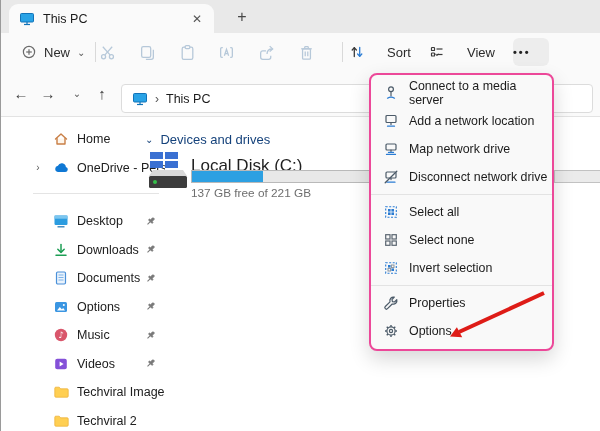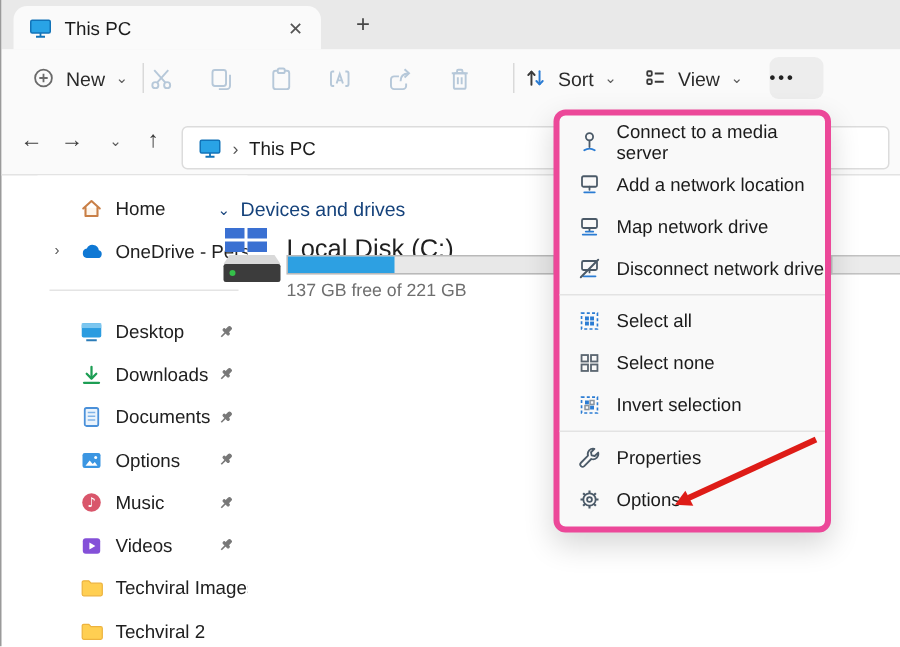--- a/index.html
+++ b/index.html
@@ -18,21 +18,21 @@
   }
   .tab-title{ font-size:12.5px; color:#1b1b1b; flex:1; }
   .tab-close{ font-size:12px; color:#555; width:18px; height:18px; display:flex; align-items:center; justify-content:center; border-radius:4px; }
   .newtab{ position:absolute; left:228px; top:5px; width:26px; height:24px; display:flex; align-items:center; justify-content:center; font-size:16px; color:#474747; border-radius:4px; }
   
   .topsurface{ position:absolute; left:0; top:33px; width:600px; height:84px; background:#fafafa; border-bottom:1px solid #e3e3e3; }
   .toolbar-item{ position:absolute; top:38px; height:28px; display:flex; align-items:center; justify-content:flex-start; }
   .new-btn{ left:16px; gap:7px; padding:0 4px; font-size:13px; color:#2b2b2b; }
   .vsep{ position:absolute; top:42px; width:1px; height:20px; background:#d9d9d9; }
   .icon-btn{ width:28px; }
-  .text-btn{ gap:7px; font-size:13px; color:#2b2b2b; }
+  .text-btn{ gap:22px; font-size:13px; color:#2b2b2b; }
   .more-btn{ left:512px; width:36px; background:#ededed; border-radius:6px; font-size:11px; letter-spacing:2px; color:#222; font-weight:bold; }
   
   .nav-glyph{ position:absolute; top:70px; height:47px; display:flex; align-items:center; justify-content:center; width:18px; font-size:15px; color:#3c3c3c; }
   .nav-chev{ font-size:10px; color:#5a5a5a; }
   .addr-field{
     position:absolute; left:120px; top:84px; width:472px; height:29px;
     background:#fff; border:1px solid #dcdcdc; border-radius:4px;
     display:flex; align-items:center; padding-left:10px; gap:7px; font-size:12.5px; color:#1b1b1b;
   }
   .crumb-sep{ font-size:12px; color:#555; }
@@ -49,21 +49,21 @@
   .sec-chev{ font-size:10px; color:#15427b; }
   .drive-name{ position:absolute; left:190px; top:156px; font-size:17px; color:#1f1f1f; }
   .drive-bar{ position:absolute; left:190px; top:170px; width:179px; height:13px; background:#e8e8e8; border:1px solid #b9b9b9; }
   .drive-bar-fill{ height:100%; background:#2da0e2; }
   .drive-usage{ position:absolute; left:190px; top:186px; font-size:11.8px; color:#6e6e6e; }
   .drive-icon{ position:absolute; left:147px; top:151px; width:40px; height:42px; }
   .drive2-frag{ position:absolute; left:553px; top:170px; width:47px; height:13px; background:#ebebeb; border:1px solid #c2c2c2; border-right:none; }
   
   .menu{
     position:absolute; left:368px; top:73px; width:185px;
-    background:#f9f9f9; border:4px solid #ec4899; border-radius:8px;
+    background:#f9f9f9; border:2px solid #ec4899; border-radius:8px;
     box-shadow:0 8px 20px rgba(0,0,0,.16); padding:4px 0; z-index:5;
   }
   .menu-item{ height:28px; display:flex; align-items:center; padding-left:12px; gap:10px; font-size:12.4px; color:#1b1b1b; border-radius:4px; }
   .menu-item svg{ flex:none; }
   .menu-sep{ height:1px; background:#e3e3e3; margin:3px 0; }
   
   .anno{ position:absolute; left:0; top:0; width:600px; height:431px; pointer-events:none; z-index:9; }
   svg{ display:block; }
 </style>
 </head>

